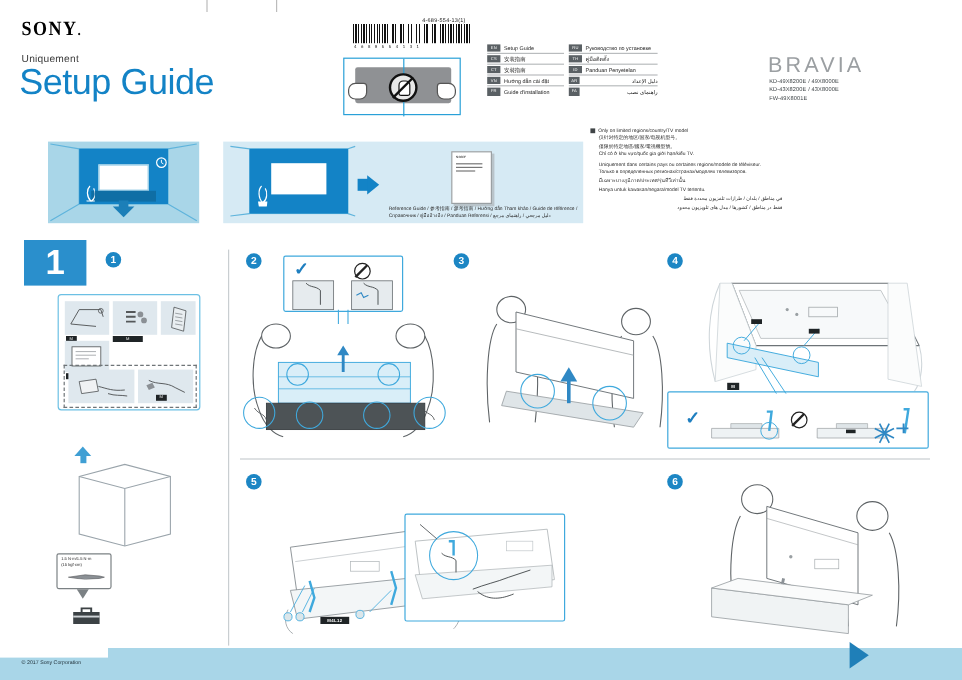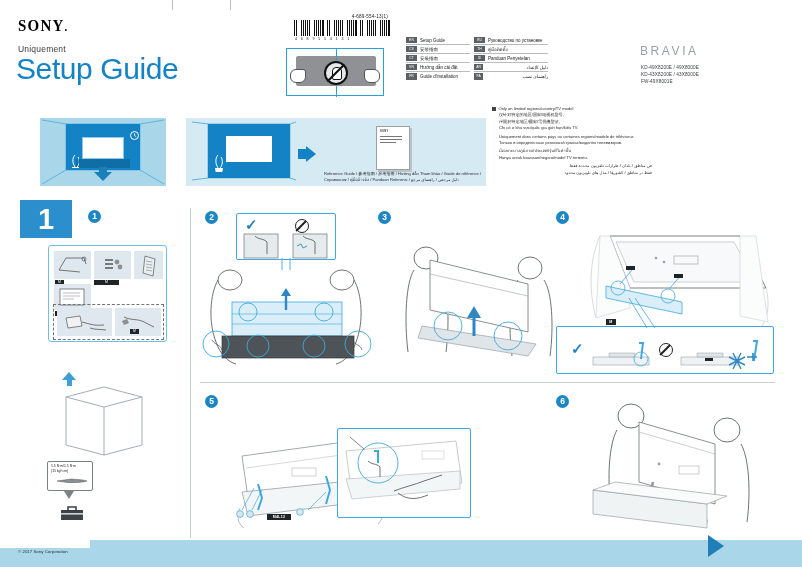--- a/index.html
+++ b/index.html
@@ -94,21 +94,21 @@
   .note-line { font-size:4.1px; color:#2a2a2a; line-height:6.4px; white-space:nowrap;}
   .note-line.rtl{ text-align:right; direction:rtl; }
   .note-mark {
     display:inline-block; width:4px;height:4px;background:#3f4447;
     margin-right:2.5px; vertical-align:middle;
   }
 
   
   .bravia {
     position:absolute; left:640px; top:44px;
-    font-size:12px; letter-spacing:2.6px; color:#9b9fa2; font-weight:400;
+    font-size:18px; letter-spacing:2.6px; color:#9b9fa2; font-weight:400;
   }
   .models { position:absolute; left:641px; top:64px; }
   .models div { font-size:4.7px; color:#3c4245; line-height:7px; letter-spacing:.1px;}
 
   
   .banner-left {
     position:absolute; left:40px; top:118px; width:126px; height:68px;
     background:#a9d6e8;
   }
   .room-wall{

